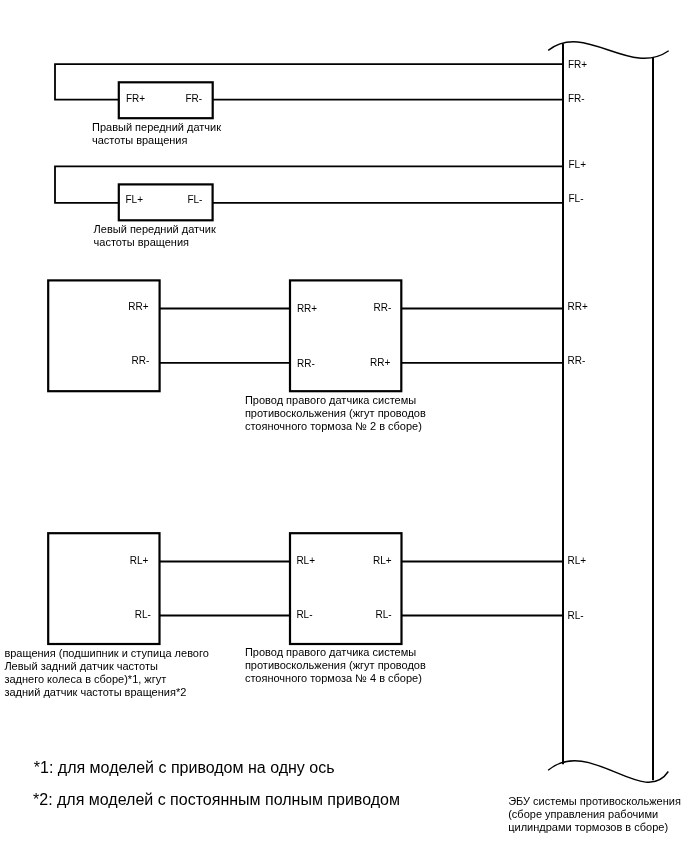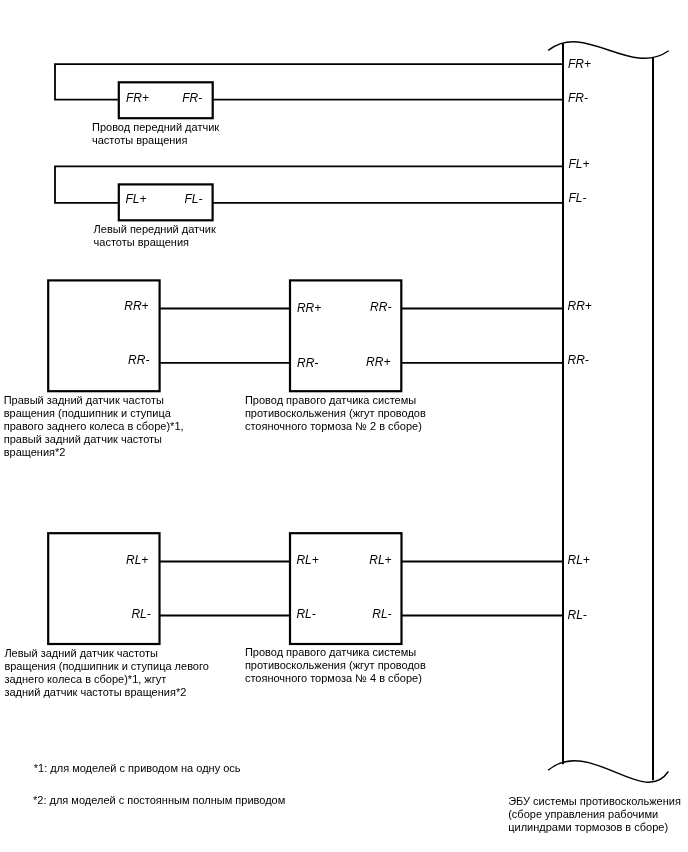--- a/index.html
+++ b/index.html
@@ -2,23 +2,23 @@
 <html lang="ru"><head>
 <meta charset="utf-8">
 <style>
 html,body{margin:0;padding:0;background:#ffffff;}
 body{width:688px;height:852px;position:relative;overflow:hidden;
      font-family:"Liberation Sans",sans-serif;color:#000000;}
 .stage{position:absolute;left:0;top:0;width:688px;height:852px;}
 svg.wires{position:absolute;left:0;top:0;width:688px;height:852px;overflow:visible;
           shape-rendering:geometricPrecision;}
 .cap{position:absolute;font-size:11px;line-height:12.9px;white-space:nowrap;}
-.pin{position:absolute;font-size:12px;line-height:11px;white-space:nowrap;font-style:italic;}
+.pin{position:absolute;font-size:10px;line-height:11px;white-space:nowrap;}
 .pin.r{text-align:right;}
-.note{position:absolute;font-size:11px;line-height:12.9px;white-space:nowrap;}
+.note{position:absolute;font-size:16px;line-height:12.9px;white-space:nowrap;}
 </style>
 </head>
 <body>
 
 <div class="stage">
 
 <svg class="wires" viewBox="0 0 688 852">
   <g fill="none" stroke="#000000" stroke-width="1.8" stroke-linecap="butt">
 
     <path d="M118.8 99.6 H55.0 V64.2 H563.0"></path>
@@ -75,37 +75,30 @@
 <div class="pin" style="left:567.9px;top:58.7px">FR+</div>
 <div class="pin" style="left:567.9px;top:93.2px">FR-</div>
 <div class="pin" style="left:568.5px;top:158.7px">FL+</div>
 <div class="pin" style="left:568.5px;top:193.4px">FL-</div>
 <div class="pin" style="left:567.5px;top:301.2px">RR+</div>
 <div class="pin" style="left:567.5px;top:354.6px">RR-</div>
 <div class="pin" style="left:567.5px;top:554.6px">RL+</div>
 <div class="pin" style="left:567.5px;top:609.8px">RL-</div>
 
 <div class="cap" style="left:92.0px;top:121.2px">
-  <div>Провод передний датчик</div>
+  <div>Правый передний датчик</div>
   <div>частоты вращения</div>
 </div>
 <div class="cap" style="left:93.6px;top:223.1px">
   <div>Левый передний датчик</div>
   <div>частоты вращения</div>
 </div>
-<div class="cap" style="left:3.7px;top:394.0px">
-  <div>Правый задний датчик частоты</div>
-  <div>вращения (подшипник и ступица</div>
-  <div>правого заднего колеса в сборе)*1,</div>
-  <div>правый задний датчик частоты</div>
-  <div>вращения*2</div>
-</div>
 <div class="cap" style="left:4.4px;top:647.0px">
+  <div>вращения (подшипник и ступица левого</div>
   <div>Левый задний датчик частоты</div>
-  <div>вращения (подшипник и ступица левого</div>
   <div>заднего колеса в сборе)*1, жгут</div>
   <div>задний датчик частоты вращения*2</div>
 </div>
 <div class="cap" style="left:244.9px;top:393.7px">
   <div>Провод правого датчика системы</div>
   <div>противоскольжения (жгут проводов</div>
   <div>стояночного тормоза № 2 в сборе)</div>
 </div>
 <div class="cap" style="left:244.9px;top:646.4px">
   <div>Провод правого датчика системы</div>

